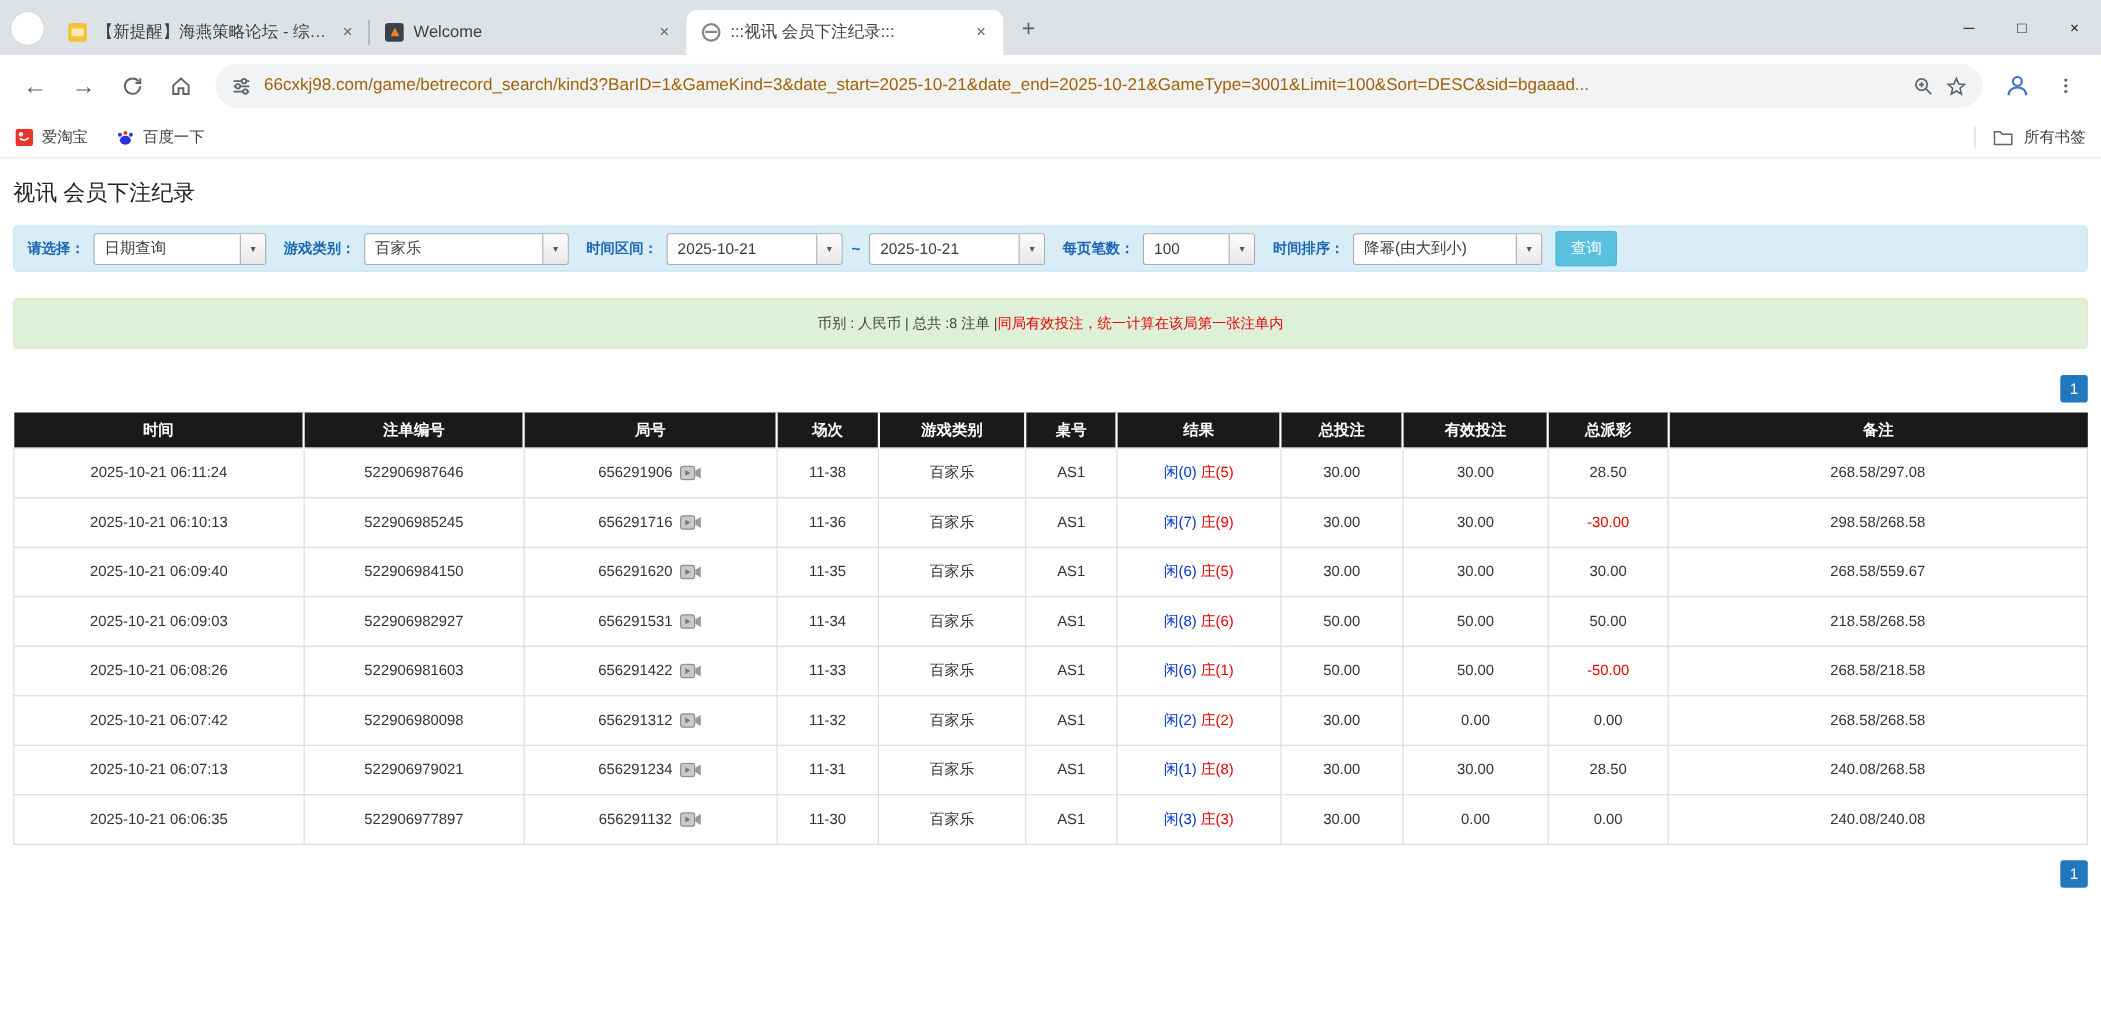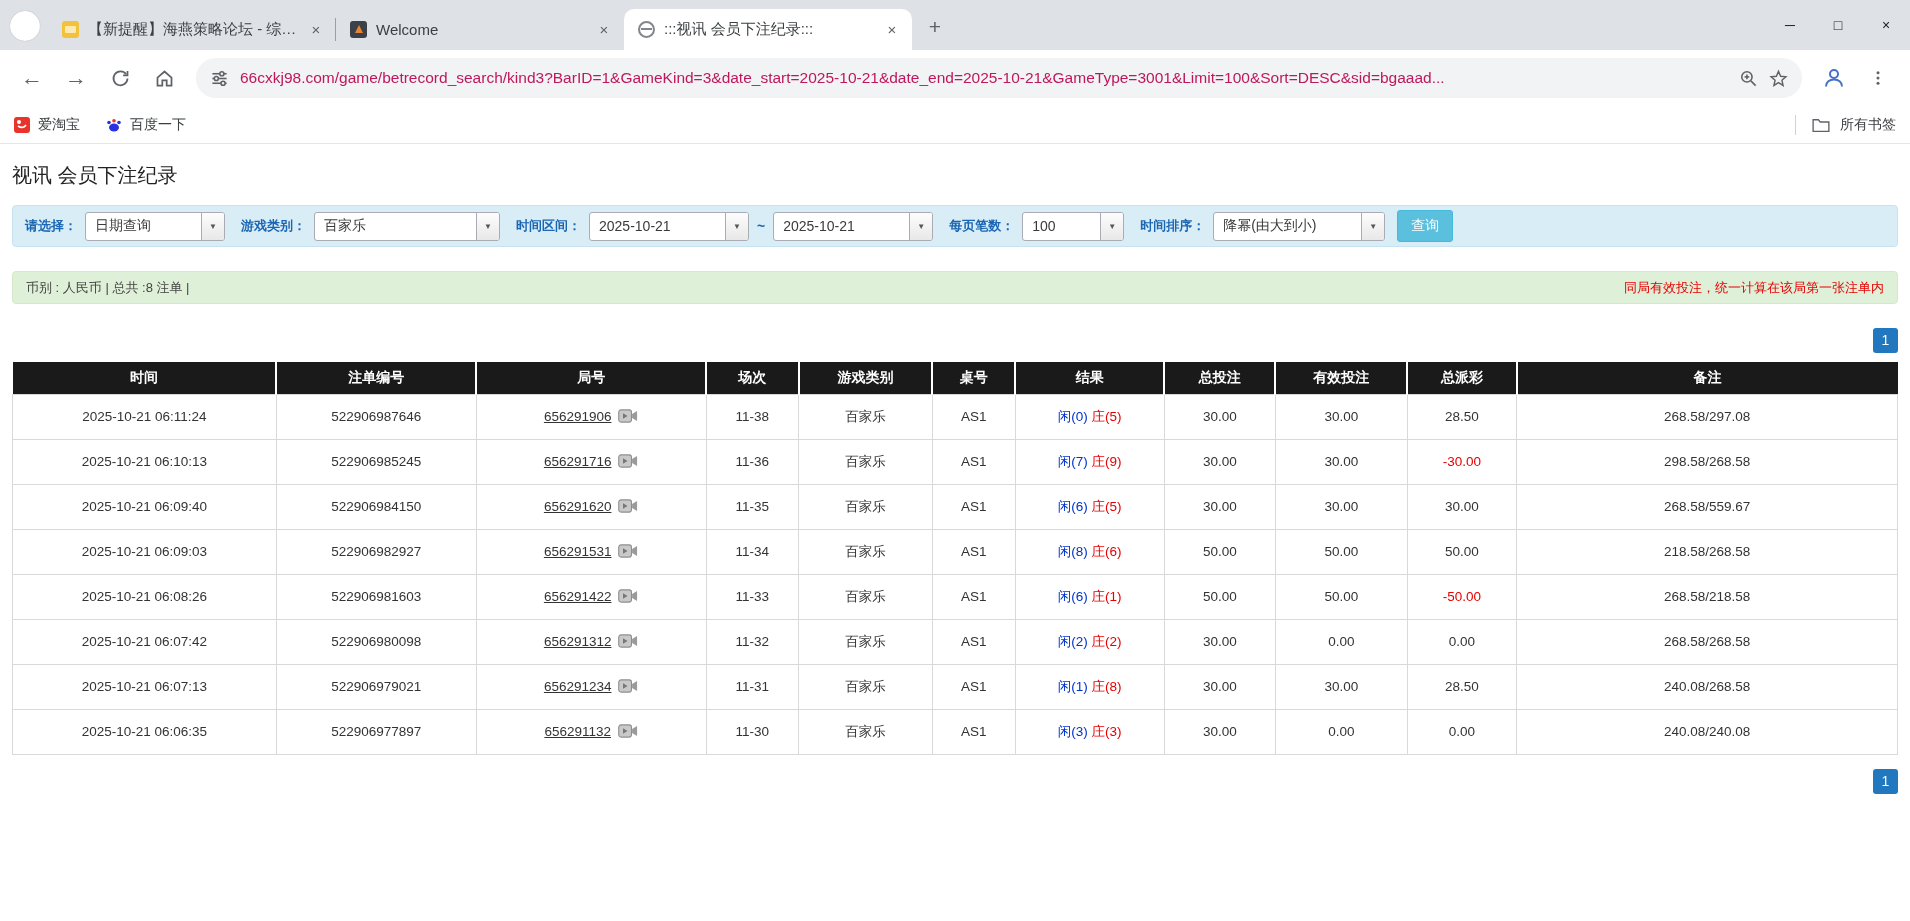--- a/index.html
+++ b/index.html
@@ -21,21 +21,21 @@
   .fav-dark::after { content:""; position:absolute; left:5px; top:4px; width:0; height:0; border-left:4px solid transparent; border-right:4px solid transparent; border-bottom:8px solid #e8842c; }
   .fav-globe { border:2px solid #80868b; border-radius:50%; background:#fff; }
   .fav-globe::after { content:""; position:absolute; left:1px; right:1px; top:5px; height:1.5px; background:#80868b; }
   .newtab { width:30px; height:30px; margin:0 0 8px 8px; display:flex; align-items:center; justify-content:center; font-size:21px; color:#5f6368; border-radius:50%; }
   .win-controls { position:absolute; right:0; top:0; height:50px; display:flex; }
   .win-controls span { width:48px; height:100%; display:flex; align-items:center; justify-content:center; font-size:14px; color:#202124; }
 
   .toolbar { height:56px; background:#fff; display:flex; align-items:center; padding:0 12px; gap:4px; }
   .navbtn { width:40px; height:40px; display:flex; align-items:center; justify-content:center; font-size:22px; color:#5f6368; border-radius:50%; }
   .omnibox { flex:1; height:40px; background:#f1f3f4; border-radius:20px; display:flex; align-items:center; padding:0 14px; gap:11px; margin:0 8px; min-width:0; }
-  .url { flex:1; font-size:15.5px; color:#be185d; white-space:nowrap; overflow:hidden; min-width:0; }
+  .url { flex:1; font-size:15.5px; color:#a16207; white-space:nowrap; overflow:hidden; min-width:0; }
   .ob-icon { display:flex; align-items:center; flex:0 0 auto; }
   .tb-right { width:40px; height:40px; display:flex; align-items:center; justify-content:center; }
 
   .bookmarks { height:38px; background:#fff; border-bottom:1px solid #e4e6e8; display:flex; align-items:center; padding:0 14px; gap:26px;text-align:center; }
   .bm { display:flex; align-items:center; gap:8px; font-size:14px; color:#3c4043; }
   .bm-right { margin-left:auto; display:flex; align-items:center; gap:10px; font-size:14px; color:#3c4043;padding-left:36px; }
   .vline { width:1px; height:20px; background:#d0d2d5; margin-right:6px; }
 
   
   .content { padding:0 12px; }
@@ -45,40 +45,40 @@
     display:flex; align-items:center; gap:8px; padding:0 12px; }
   .flabel { color:#1a66b3; font-size:13px; font-weight:bold; margin-left:8px; }
   .flabel:first-child { margin-left:0; }
   .dd { display:flex; align-items:stretch; height:29px; background:#fff; border:1px solid #a9acb2; border-radius:3px; overflow:hidden; }
   .dd .val { flex:1; display:flex; align-items:center; padding:0 9px; font-size:14px; color:#3a3a3a; white-space:nowrap; }
   .dd .ddbtn { width:23px; border-left:1px solid #a9acb2; background:linear-gradient(#fdfdfd,#e8e8e8); display:flex; align-items:center; justify-content:center; }
   .dd .ddbtn::after { content:"▼"; font-size:8px; color:#555; }
   .tilde { color:#1a66b3; font-size:14px; font-weight:bold; }
   .search-btn { background:var(--button,#5bc0de); border:1px solid #46b8da; color:#fff; font-size:14px; padding:6px 13px; border-radius:3px; margin-left:4px; }
 
-  .infobar { margin-top:24px; height:33px; background:var(--info-bg,#dff0d8); border:1px solid #d6e9c6; border-radius:4px;
-    display:flex; align-items:center; justify-content:space-between; padding:0 13px; font-size:13px; color:#444; }
+  .infobar { margin-top:24px; height:46px; background:var(--info-bg,#dff0d8); border:1px solid #d6e9c6; border-radius:4px;
+    display:flex; align-items:center; justify-content:center; padding:0 13px; font-size:13px; color:#444; }
   .infobar .notice { color:var(--negative,#e60000); font-size:13px; }
 
   .pag { text-align:right; }
   .pag.top { margin:24px 0 9px; }
   .pag.bottom { margin-top:14px; }
   .page-btn { display:inline-block; min-width:25px; height:25px; line-height:25px; background:var(--accent,#2178be); color:#fff;
     text-align:center; font-size:14px; border-radius:3px; }
 
   table.bets { width:100%; border-collapse:collapse; font-size:13.5px; }
   table.bets th { background:var(--header-bg,#1a1a1a); color:#fff; font-weight:bold; font-size:14px; height:32px;
     border-right:2px solid #fff; text-align:center; }
   table.bets th:last-child { border-right:none; }
   table.bets tbody td { height:45px; border:1px solid #d9d9d9; text-align:center; background:#fff; color:#333; }
   .bet-link { color:var(--link,#2178be); }
   .neg { color:var(--negative,#e60000) !important; }
   .player { color:var(--player,#0033cc); }
   .banker { color:var(--banker,#e60000); }
-  .round-wrap { display:inline-flex; gap:7px;text-decoration:underline; }
+  .round-wrap { display:inline-flex; align-items:center; gap:7px; }
   .video-icon { display:inline-flex; }
   table.bets tfoot td { height:33px; background:var(--footer-bg,#9e9e9e); color:#fff; text-align:center;
     border-right:2px solid #fff; border-top:2px solid #fff; font-size:13.5px; }
   table.bets tfoot td:last-child { border-right:none; }
 </style>
 </head>
 <body>
 
 <div class="tabstrip">
   <div class="tab-search"></div>
@@ -193,21 +193,21 @@
     <span>所有书签</span>
   </div>
 </div>
 
 <div class="content">
 
   <div class="page-title">视讯 会员下注纪录</div>
 
   <div class="filterbar">
     <span class="flabel">请选择：</span>
-    <div class="dd" style="width:140px">
+    <div class="dd" style="width:157px">
       <span class="val">日期查询</span>
       <span class="ddbtn"></span>
     </div>
 
     <span class="flabel">游戏类别：</span>
     <div class="dd" style="width:186px">
       <span class="val">百家乐</span>
       <span class="ddbtn"></span>
     </div>
 

